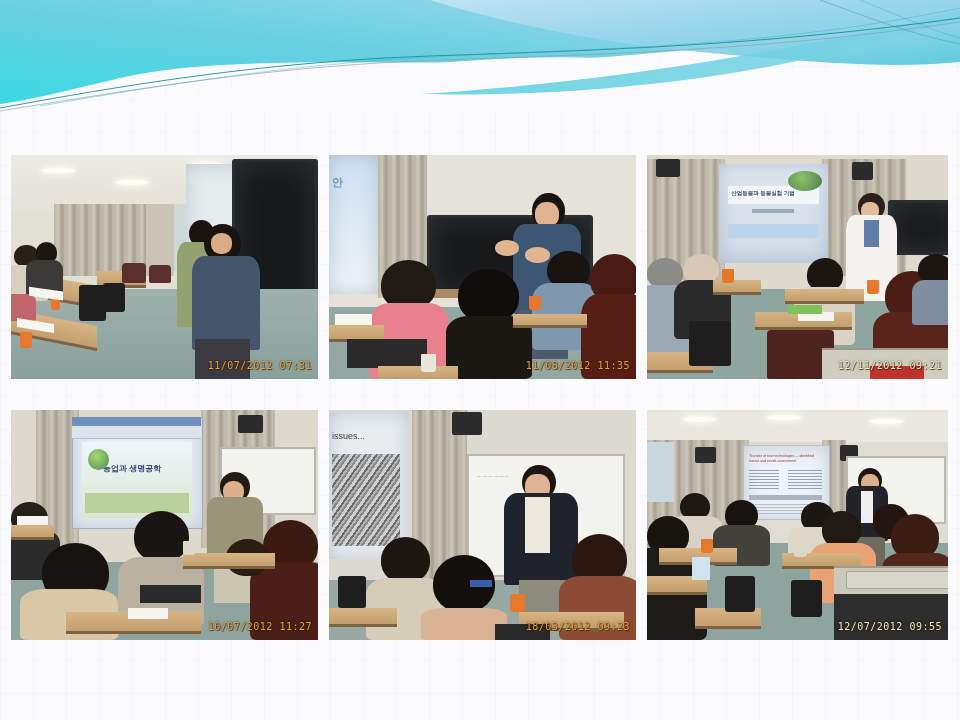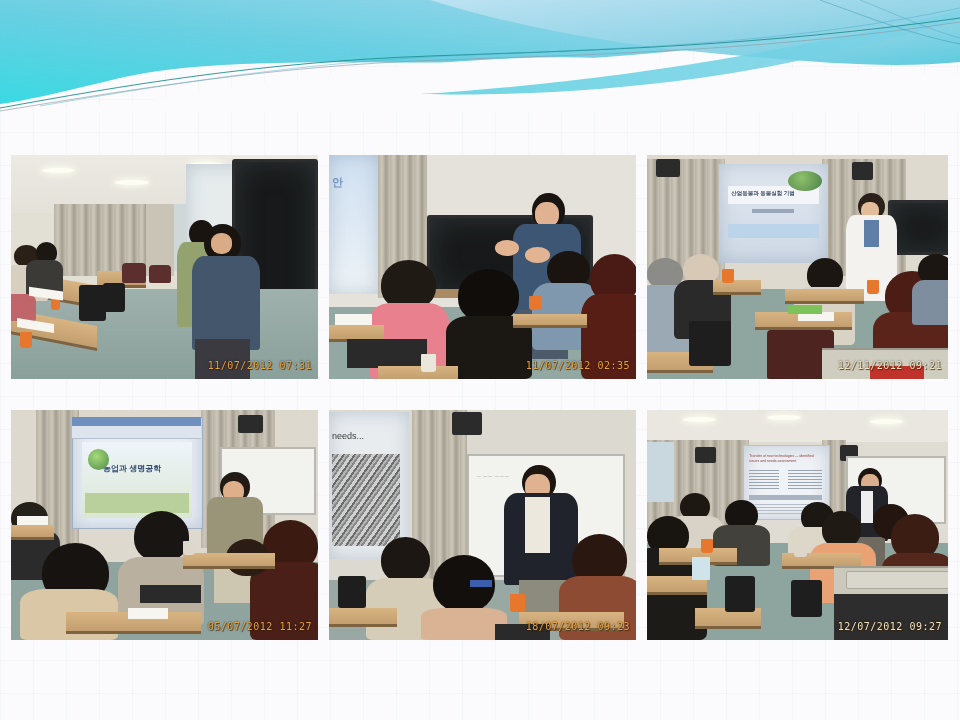--- a/index.html
+++ b/index.html
@@ -195,21 +195,21 @@
       <div class="head" style="left:85%;top:44%;width:16%;height:22%;background:#4a1b14"></div>
       <div class="body" style="left:82%;top:62%;width:22%;height:38%;background:#571e16"></div>
       <div class="desk" style="left:0;top:76%;width:18%;height:6%"></div>
       <div class="desk-dark" style="left:6%;top:82%;width:26%;height:13%"></div>
       <div class="desk" style="left:16%;top:94%;width:26%;height:6%"></div>
       <div class="desk" style="left:60%;top:71%;width:24%;height:5%"></div>
       <div class="cup" style="left:30%;top:89%;width:5%;height:8%;background:#e9e6dc"></div>
       <div class="cup" style="left:65%;top:63%;width:4%;height:6%"></div>
       <div class="paper" style="left:2%;top:71%;width:12%;height:5%"></div>
     </div>
-    <div class="timestamp">11/07/2012  02:35</div>
+    <div class="timestamp">11/08/2012  11:35</div>
   </div>
 
   <div class="photo">
     <div class="photo-inner">
       <div class="wall" style="top:0;height:62%;background:#dedad0"></div>
       <div class="curtain" style="left:0;width:26%;top:2%;bottom:44%"></div>
       <div class="curtain" style="left:58%;width:28%;top:2%;bottom:46%"></div>
       <div class="projbox" style="left:3%;top:2%;width:8%;height:8%"></div>
       <div class="projbox" style="left:68%;top:3%;width:7%;height:8%"></div>
 
@@ -288,29 +288,29 @@
       <div class="head" style="left:70%;top:56%;width:14%;height:16%;background:#2b1c14"></div>
 
       <div class="desk" style="left:0%;top:50%;width:14%;height:5%"></div>
       <div class="desk" style="left:56%;top:62%;width:30%;height:6%"></div>
       <div class="desk" style="left:18%;top:88%;width:44%;height:8%"></div>
       <div class="desk-dark" style="left:42%;top:76%;width:20%;height:8%"></div>
       <div class="paper" style="left:2%;top:46%;width:10%;height:4%"></div>
       <div class="paper" style="left:38%;top:86%;width:13%;height:5%"></div>
       <div class="cup" style="left:56%;top:57%;width:4%;height:6%;background:#ddd8cc"></div>
     </div>
-    <div class="timestamp">05/07/2012  11:27</div>
+    <div class="timestamp">10/07/2012  11:27</div>
   </div>
 
   <div class="photo">
     <div class="photo-inner">
       <div class="wall" style="top:0;height:74%;background:#dcd9d1"></div>
 
       <div class="screen" style="left:0;top:1%;width:26%;height:64%;background:#e9ecef"></div>
-      <div class="slidetext" style="left:1%;top:9%;font-size:9px;color:#3a3a3a">needs...</div>
+      <div class="slidetext" style="left:1%;top:9%;font-size:9px;color:#3a3a3a">issues...</div>
       <div style="position:absolute;left:1%;top:19%;width:22%;height:40%;
            background:repeating-linear-gradient(125deg,#555 0 2px,#aaa 2px 4px,#777 4px 6px,#ccc 6px 9px);opacity:.85"></div>
       <div class="curtain" style="left:27%;width:18%;top:0;bottom:26%"></div>
       <div class="projbox" style="left:40%;top:1%;width:10%;height:10%"></div>
       <div class="whiteboard" style="left:45%;top:19%;width:50%;height:52%"></div>
       <div class="slidetext" style="left:48%;top:27%;font-size:5px;color:#8f8f8f">ㅡ ㅡㅡ ㅡㅡㅡ</div>
       <div class="floor" style="height:26%;background:#9aa8a3"></div>
 
       <div class="speaker-head" style="left:63%;top:24%;width:11%;height:15%;background:#1c1510"></div>
       <div class="face" style="left:64%;top:28%;width:8%;height:11%;background:#dfb392"></div>
@@ -324,21 +324,21 @@
       <div class="body" style="left:30%;top:86%;width:28%;height:14%;background:#d9b394"></div>
       <div class="head" style="left:79%;top:54%;width:18%;height:22%;background:#2a1710"></div>
       <div class="body" style="left:75%;top:72%;width:27%;height:28%;background:#8e4b33"></div>
       <div class="desk" style="left:0%;top:86%;width:22%;height:7%"></div>
       <div class="desk" style="left:62%;top:88%;width:34%;height:7%"></div>
       <div class="desk-dark" style="left:54%;top:93%;width:18%;height:7%"></div>
       <div class="cup" style="left:59%;top:80%;width:5%;height:8%"></div>
       <div class="chair-blk" style="left:3%;top:72%;width:9%;height:14%"></div>
       <div style="position:absolute;left:46%;top:74%;width:7%;height:3%;background:#3a5dae"></div>
     </div>
-    <div class="timestamp">18/07/2012  09:23</div>
+    <div class="timestamp">18/03/2012  09:23</div>
   </div>
 
   <div class="photo">
     <div class="photo-inner">
       <div class="ceiling" style="height:14%;background:#e9e7e0"></div>
       <div class="ceil-light" style="left:12%;top:3%"></div>
       <div class="ceil-light" style="left:40%;top:2%"></div>
       <div class="ceil-light" style="left:74%;top:4%"></div>
       <div class="wall" style="top:14%;height:46%;background:#dfdcd3"></div>
       <div class="curtain" style="left:0%;width:34%;top:13%;bottom:48%"></div>
@@ -388,16 +388,16 @@
       <div class="chair-blk" style="left:26%;top:72%;width:10%;height:16%"></div>
       <div class="chair-blk" style="left:48%;top:74%;width:10%;height:16%"></div>
       <div class="cup" style="left:18%;top:56%;width:4%;height:6%"></div>
       <div class="cup" style="left:49%;top:58%;width:4%;height:6%;background:#ddd7c9"></div>
       <div style="position:absolute;left:15%;top:64%;width:6%;height:10%;background:#cfe3ea;border-radius:1px"></div>
 
       <div style="position:absolute;left:62%;top:68%;width:40%;height:32%;background:#cbc8bc;border-top:2px solid #a09c90"></div>
       <div class="kbd" style="left:66%;top:70%;width:34%;height:7%"></div>
       <div style="position:absolute;left:62%;top:80%;width:40%;height:20%;background:#2d2d2d"></div>
     </div>
-    <div class="timestamp ts-white">12/07/2012  09:27</div>
+    <div class="timestamp ts-white">12/07/2012  09:55</div>
   </div>
 
 </div>
 
 </body></html>

